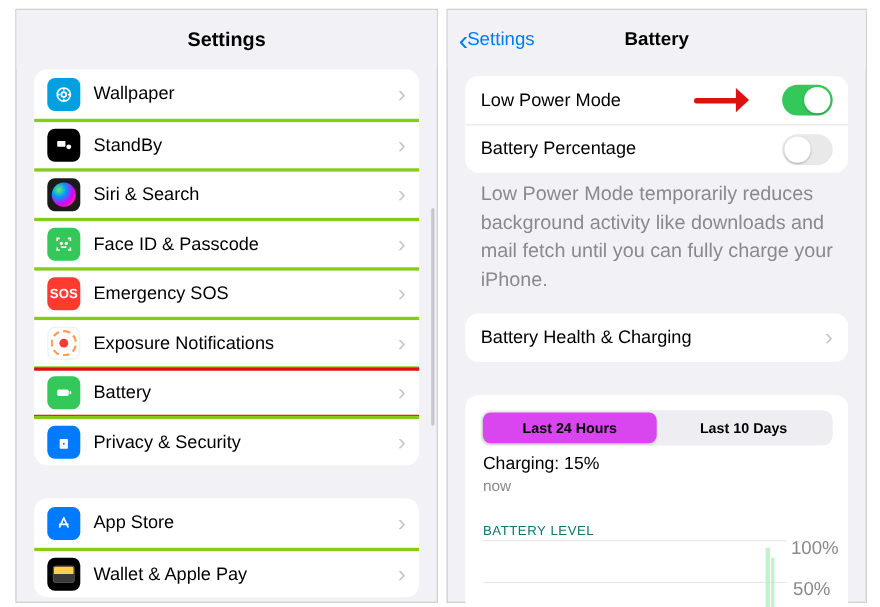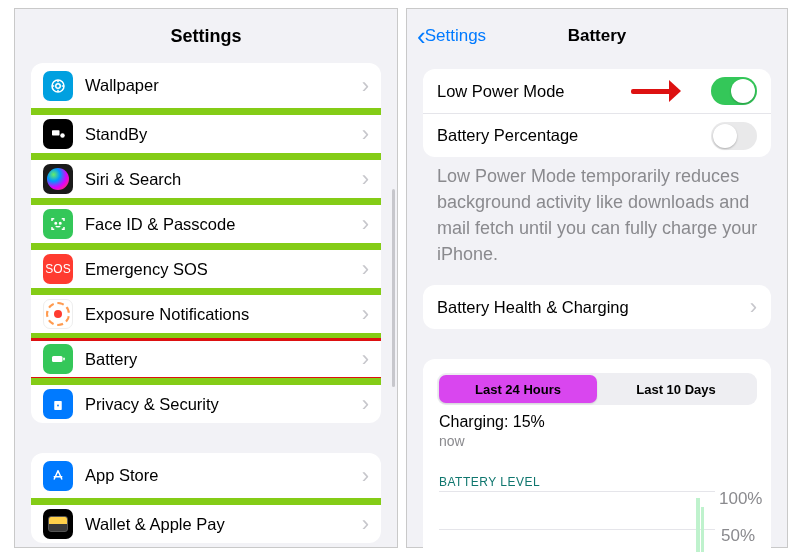--- a/index.html
+++ b/index.html
@@ -9,31 +9,31 @@
   .right { left: 406px; top: 8px; width: 382px; height: 540px; }
 
   
   .left-header { height: 54px; display: flex; align-items: center; justify-content: center; background: #f2f2f6; }
   .left-header span { font-size: 18px; font-weight: 700; color: #000; }
 
   
   .group { margin: 0 16px; background: #fff; border-radius: 12px; overflow: hidden; }
   .group1 { margin-top: 0; }
   .group2 { margin-top: 30px; }
-  .row { display: flex; align-items: center; height: 45px; padding: 0 12px; border-top: 7px solid #84cc16; position: relative; }
+  .row { display: flex; align-items: center; height: 45px; padding: 0 12px; border-top: 3px solid #84cc16; position: relative; }
   .row:first-child { border-top: none; }
   .row .label { flex: 1; font-size: 16.5px; color: #000; margin-left: 12px; }
   .row .chev { color: #c7c7cc; font-size: 22px; line-height: 1; }
 
   .icon { width: 30px; height: 30px; border-radius: 7px; display: flex; align-items: center; justify-content: center; flex-shrink: 0; }
   .icon-wallpaper { background: #00a0e0; color:#fff; }
   .icon-standby { background: #000; color:#fff; font-size:13px; }
   .icon-siri { background: #1a1a1a; }
   .icon-faceid { background: #34c759; color:#fff; }
-  .icon-sos { background: #ff3b30; color:#fff; font-weight:400; font-size:12px; }
+  .icon-sos { background: #ff3b30; color:#fff; font-weight:700; font-size:12px; }
   .icon-exposure { background: #fff; border:1px solid #eee; }
   .icon-battery { background: #34c759; color:#fff; }
   .icon-privacy { background: #007aff; color:#fff; }
   .icon-appstore { background: #007aff; color:#fff; }
   .icon-wallet { background: #000; color:#fff; }
   .icon svg { width: 18px; height: 18px; }
 
   .highlight-red { position:absolute; left: -8px; right: -8px; top: -2px; bottom: -2px; border: 3px solid #d11; border-radius: 3px; pointer-events: none; }
 
   .scrollbar-v { position:absolute; right: 2px; top: 180px; bottom: 160px; width: 3px; background: #c7c7cc; border-radius: 2px; }

